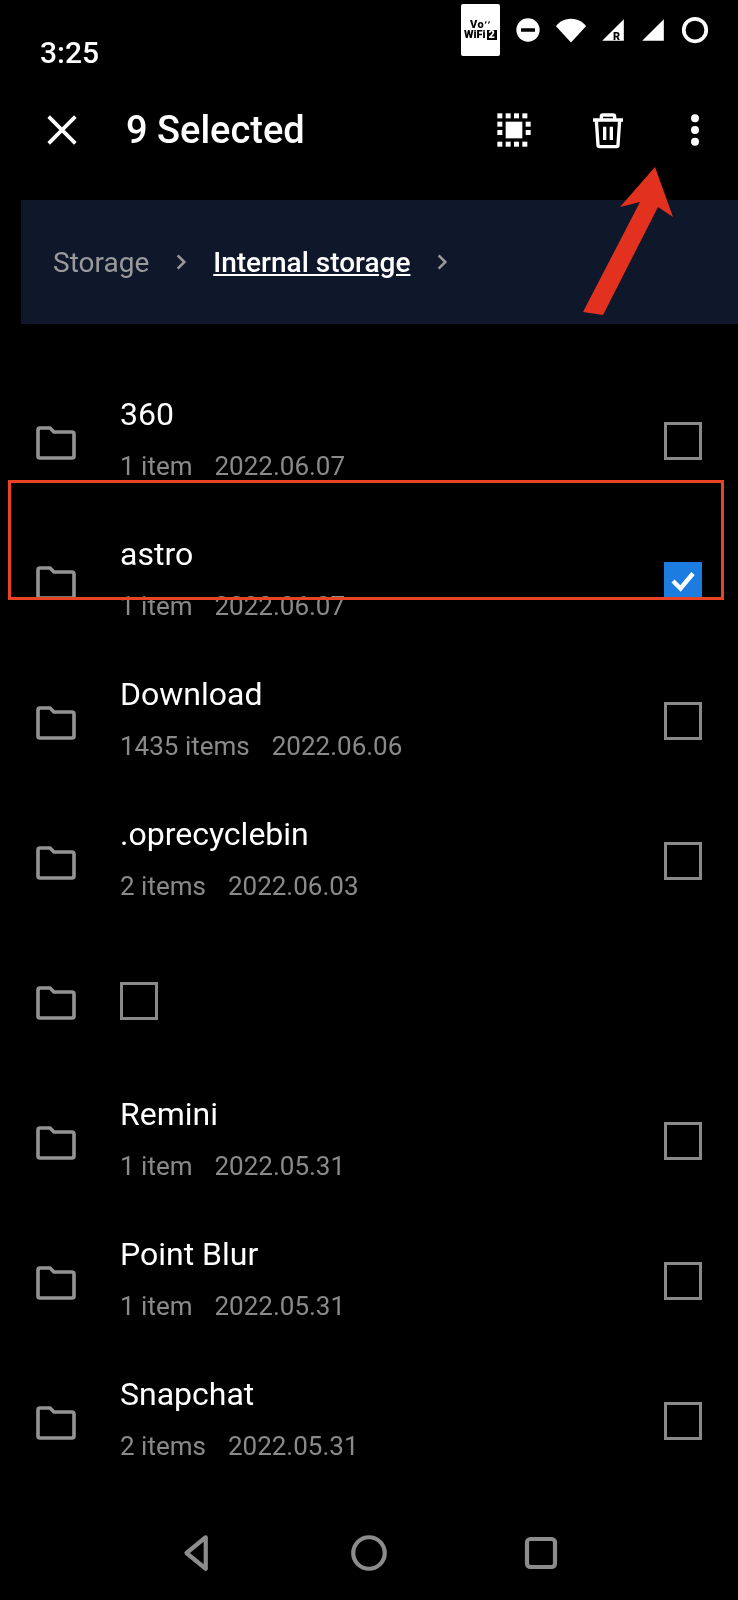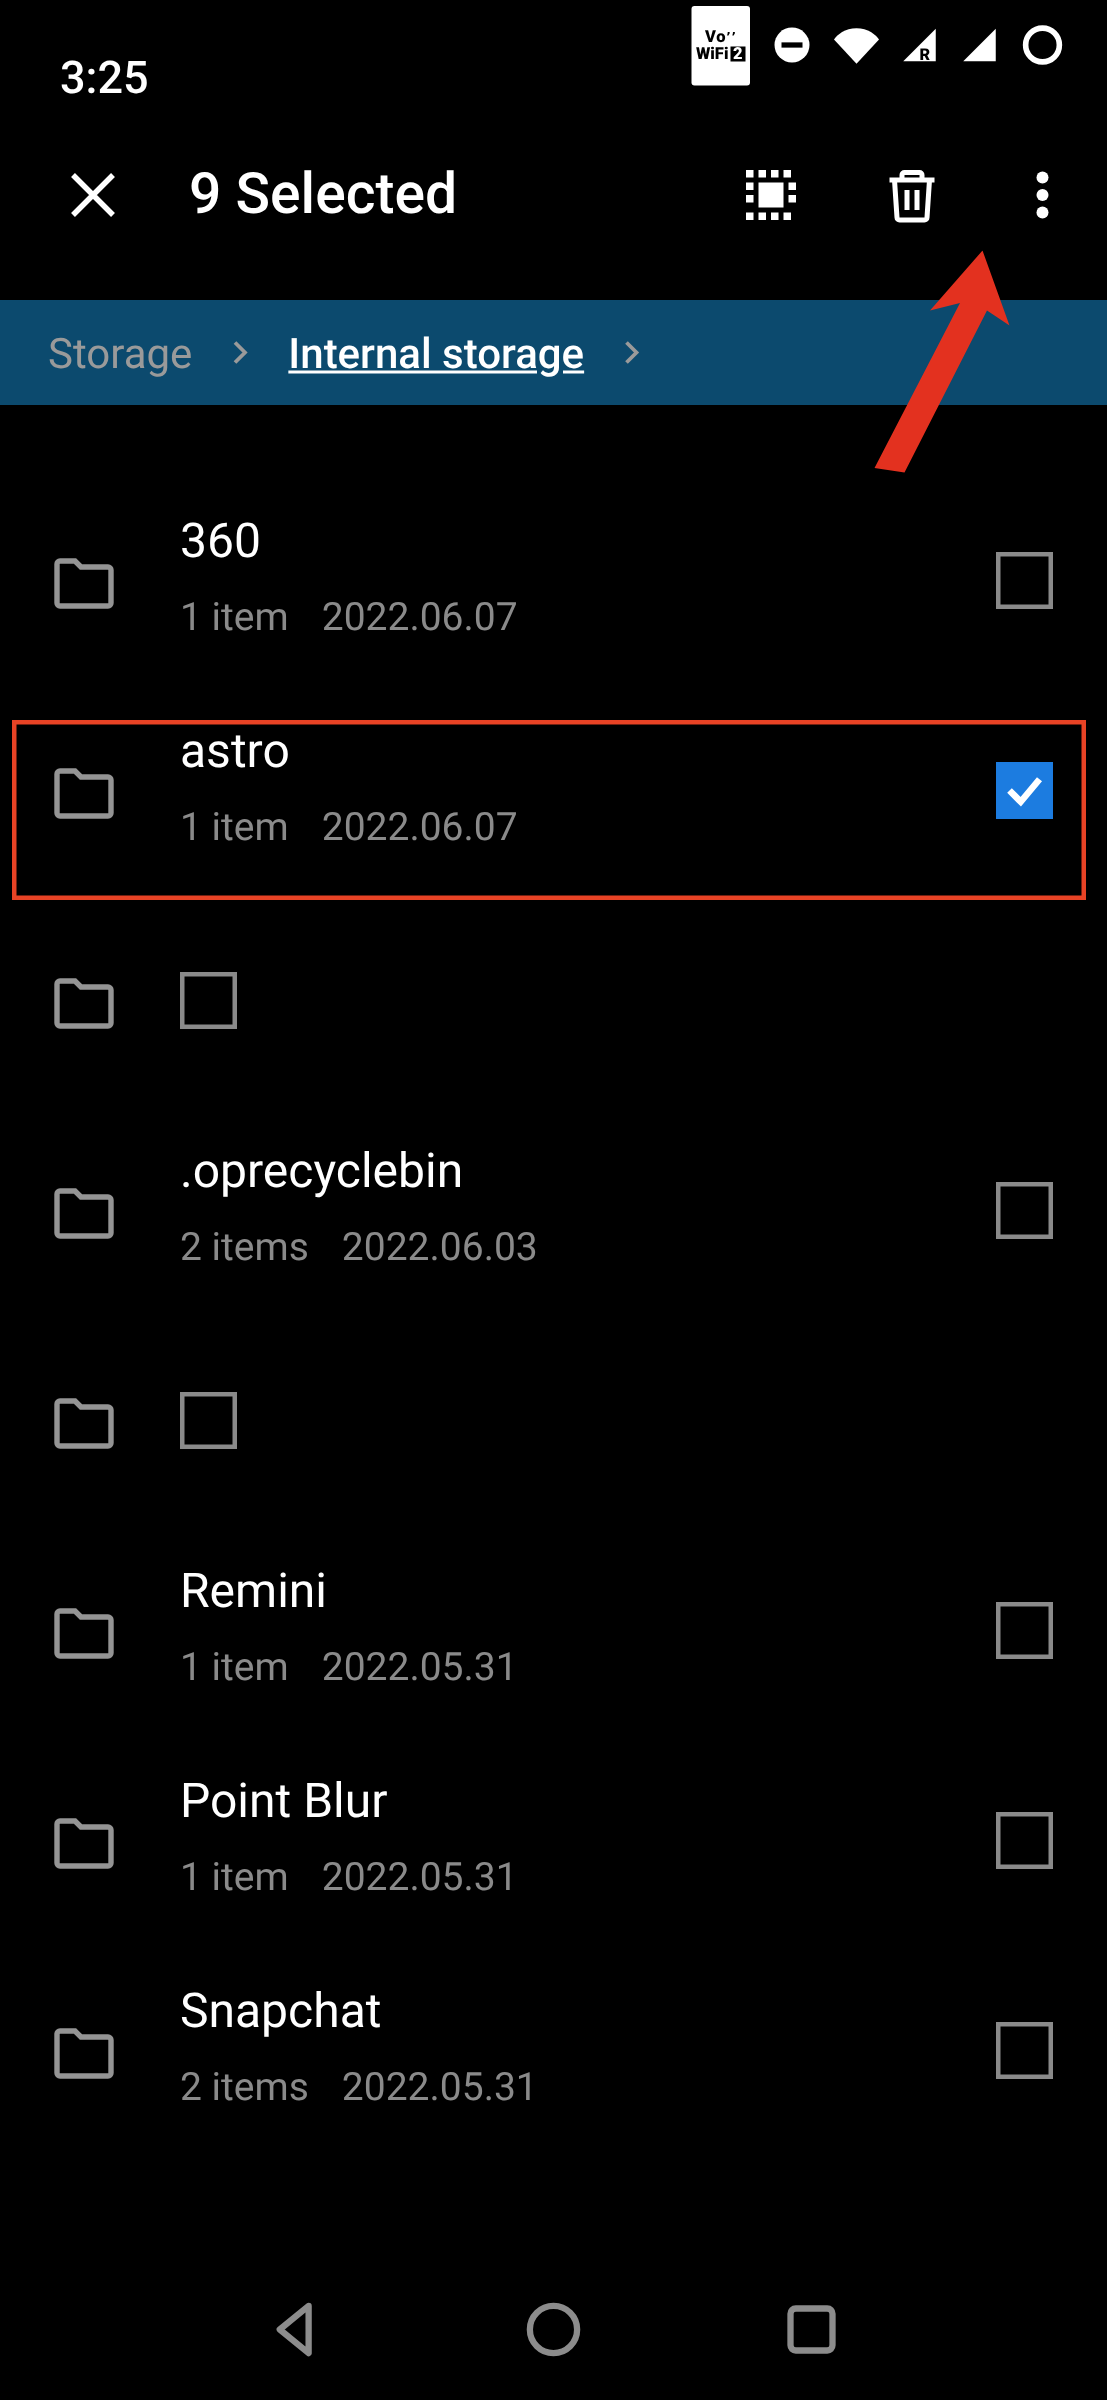--- a/index.html
+++ b/index.html
@@ -11,21 +11,21 @@
     .status-icons { display:flex; align-items:center; gap:14px; }
     .status-icons svg, .status-icons .icon-box { height:30px; }
 
     
     .sel-header { height:140px; display:flex; align-items:center; padding:0 20px 0 32px; gap:34px; }
     .sel-title { font-size:38px; font-weight:500; flex:1; }
     .hdr-btn { width:60px; height:60px; display:flex; align-items:center; justify-content:center; }
     .hdr-btn svg { width:40px; height:40px; }
 
     
-    .breadcrumb { height:70px; background:#0c4a6e; display:flex; align-items:center; padding:0 32px; gap:22px; font-size:28px; }
+    .breadcrumb { height:124px; background:#0f172a; display:flex; align-items:center; padding:0 32px; gap:22px; font-size:28px;margin-left:21px; }
     .crumb-dim { color:#9a9a9a; }
     .crumb-active { color:#fff; font-weight:500;text-decoration:underline; }
     .crumb-chevron { color:#9a9a9a; }
 
     
     .filelist { padding-top:44px; }
     .file-row { height:140px; display:flex; align-items:center; padding:0 36px 0 32px; position:relative; }
     .file-row .folder-icon { width:48px; height:48px; color:#949494; flex-shrink:0; margin-right:40px; margin-top:8px; }
     .file-text { flex:1; display:flex; flex-direction:column; gap:18px; }
     .file-name { font-size:32px; font-weight:400; color:#fff; }
@@ -156,20 +156,27 @@
       <div class="chk checked">
         <svg viewBox="0 0 24 24" fill="none" stroke-width="3.5">
           <path d="M4 12 L10 18 L20 6"></path>
         </svg>
       </div>
     </div>
     <div class="file-row">
       <div class="folder-icon"><svg viewBox="0 0 24 24" fill="none" stroke="currentColor" stroke-width="1.8">
           <path d="M3 6 a1 1 0 0 1 1-1 h5 l2 2 h9 a1 1 0 0 1 1 1 v11 a1 1 0 0 1-1 1 H4 a1 1 0 0 1-1-1 Z"></path>
         </svg></div>
+      <div class="file-text">
+        <span class="file-name">Download</span>
+        <span class="file-meta">
+          <span>1435 items</span>
+          <span>2022.06.06</span>
+        </span>
+      </div>
       <div class="chk"></div>
     </div>
     <div class="file-row">
       <div class="folder-icon"><svg viewBox="0 0 24 24" fill="none" stroke="currentColor" stroke-width="1.8">
           <path d="M3 6 a1 1 0 0 1 1-1 h5 l2 2 h9 a1 1 0 0 1 1 1 v11 a1 1 0 0 1-1 1 H4 a1 1 0 0 1-1-1 Z"></path>
         </svg></div>
       <div class="file-text">
         <span class="file-name">.oprecyclebin</span>
         <span class="file-meta">
           <span>2 items</span>

